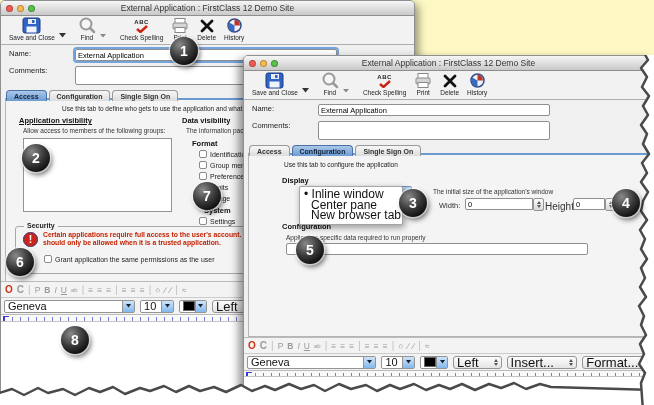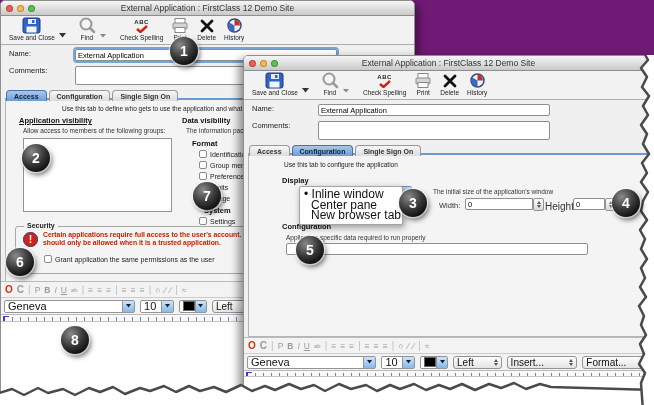--- a/index.html
+++ b/index.html
@@ -1,16 +1,16 @@
 <!DOCTYPE html>
 <html><head>
 <meta charset="utf-8">
 <style>
   html,body{margin:0;padding:0;background:#fff;}
-  .stage{position:relative;width:654px;height:405px;overflow:hidden;background:#701a75;
+  .stage{position:relative;width:654px;height:405px;overflow:hidden;background:#fef9c3;
          font-family:"Liberation Sans",sans-serif;-webkit-font-smoothing:antialiased;}
   .win{position:absolute;background:#f0f0f0;border:1px solid #8f8f8f;border-radius:5px 5px 0 0;
        box-shadow:3px 4px 10px rgba(0,0,0,.45);}
   #backwin{left:0;top:0;width:413px;height:400px;z-index:1;}
   #frontwin{left:243px;top:55px;width:409px;height:345px;z-index:2;box-shadow:-4px 4px 10px rgba(0,0,0,.45);}
 
   .titlebar{position:relative;height:14px;background:linear-gradient(#f6f6f6,#c9c9c9);
             border-bottom:1px solid #8e8e8e;border-radius:4px 4px 0 0;}
   .wtitle{position:absolute;left:0;right:0;top:2px;text-align:center;font-size:8.5px;color:#333;white-space:nowrap;}
   .lights{position:absolute;left:5px;top:3.5px;display:flex;gap:4px;}
@@ -61,21 +61,21 @@
   .fmtrow1 .sep{color:#c0c0c0;font-size:10px;}
   .fg{color:#9a9a9a;font-size:8.5px;} .fg.b{font-weight:bold;} .fg.i{font-style:italic;} .fg.u{text-decoration:underline;}
   .undo{color:#cc3311;font-weight:bold;font-size:10px;} .redo{color:#9a9a9a;font-weight:bold;font-size:10px;}
   .fmtrow2{height:16px;background:#f3f3f3;display:flex;align-items:center;gap:5px;padding-left:3px;}
   .combo{height:13px;background:#fff;border:1px solid #949494;border-radius:2px;display:flex;align-items:center;
          font-size:11px;color:#111;padding-left:3px;box-sizing:border-box;}
   .combo .cbtn{margin-left:auto;width:11px;align-self:stretch;background:linear-gradient(#cfe3f7,#84b9ec);
                border-left:1px solid #949494;display:flex;align-items:center;justify-content:center;}
   .combo .cbtn svg{display:block;}
   .popbtn{height:13px;background:linear-gradient(#fdfdfd,#e4e4e4);border:1px solid #949494;border-radius:3px;
-          display:flex;align-items:center;font-size:10px;color:#111;padding:0 3px;box-sizing:border-box;gap:3px;}
+          display:flex;align-items:center;font-size:13px;color:#111;padding:0 3px;box-sizing:border-box;gap:3px;}
   .updown{display:flex;flex-direction:column;gap:1px;margin-left:auto;}
   .updown i{display:block;width:0;height:0;border-left:2.5px solid transparent;border-right:2.5px solid transparent;}
   .updown .up{border-bottom:3px solid #555;} .updown .dn{border-top:3px solid #555;}
   .swatch{width:11px;height:8px;background:#000;border:1px solid #666;}
   .ruler{height:8px;background:#fafafa;border-top:1px solid #bbb;border-bottom:1px solid #cfcfcf;position:relative;
          background-image:repeating-linear-gradient(to right,transparent 0 3px,#7b7bd0 3px 4px,transparent 4px 8px);
          background-size:100% 4px;background-repeat:no-repeat;background-position:0 2px;}
   .ruler .marker{position:absolute;left:2px;top:1px;width:4px;height:6px;border-left:2px solid #3a3ad0;border-top:1px solid #3a3ad0;border-bottom:1px solid #3a3ad0;}
   .editarea{position:absolute;left:0;right:0;bottom:0;background:#fff;border-top:1px solid #c5c5c5;}
   #backwin .editarea{top:320px;} #frontwin .editarea{top:320px;}

